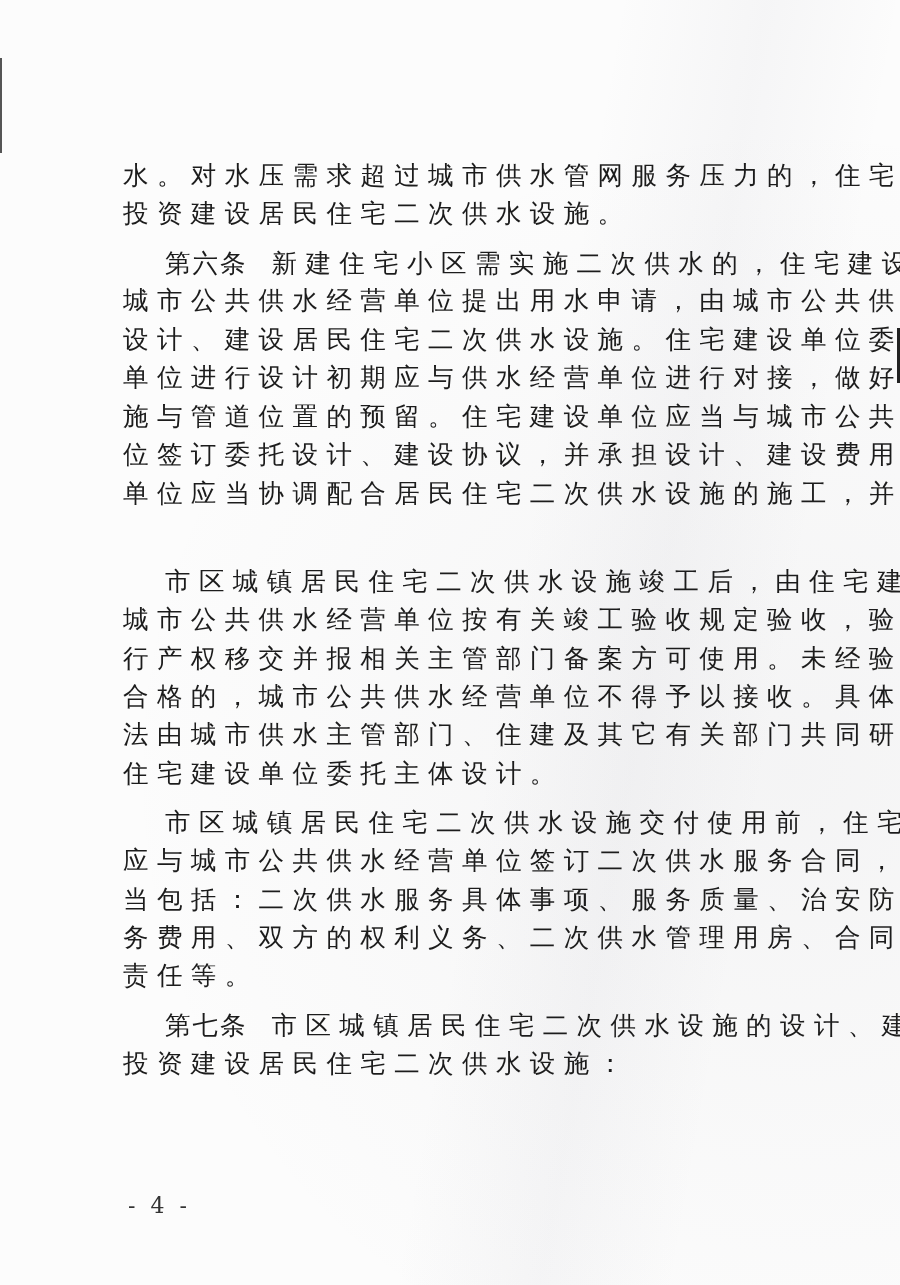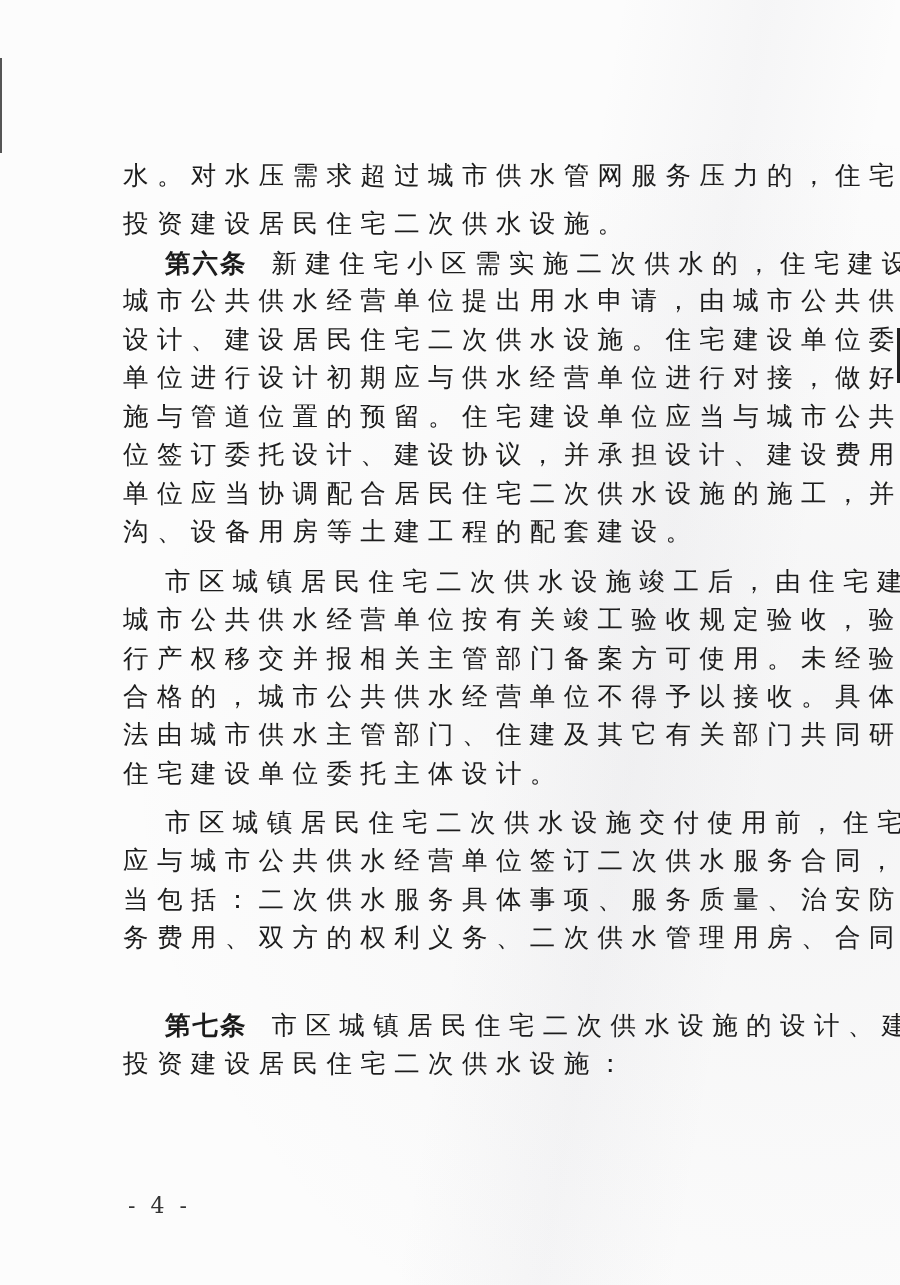--- a/index.html
+++ b/index.html
@@ -51,65 +51,65 @@
   }
   .line.last {
     text-align-last: left;
   }
   .line.indent {
     left: 165px;
     width: 672px;
   }
   .heading {
     font-family: "DejaVu Sans", "Liberation Sans", sans-serif;
-    font-weight: bold;
+    font-weight: normal;
     letter-spacing: 2px;
     margin-right: 24px;
   }
   .page-number {
     position: absolute;
     left: 128px;
     top: 1193px;
     font-size: 22px;
     letter-spacing: 4px;
     color: #333;
   }
 </style>
 </head>
 <body>
 
 <div class="page">
   <div class="scan-mark-left"></div>
   <div class="scan-mark-right"></div>
 
   <div class="line last" style="top:156px">水。对水压需求超过城市供水管网服务压力的，住宅建设单位应</div>
-  <div class="line last" style="top:204px">投资建设居民住宅二次供水设施。</div>
+  <div class="line last" style="top:194px">投资建设居民住宅二次供水设施。</div>
 
   <div class="line indent" style="top:244px">
     <span class="heading">第六条</span><span>新建住宅小区需实施二次供水的，住宅建设单位向</span>
   </div>
   <div class="line" style="top:281px">城市公共供水经营单位提出用水申请，由城市公共供水经营单位</div>
   <div class="line" style="top:320px">设计、建设居民住宅二次供水设施。住宅建设单位委托主体设计</div>
   <div class="line" style="top:358px">单位进行设计初期应与供水经营单位进行对接，做好二次供水设</div>
   <div class="line" style="top:397px">施与管道位置的预留。住宅建设单位应当与城市公共供水经营单</div>
   <div class="line" style="top:435px">位签订委托设计、建设协议，并承担设计、建设费用。住宅建设</div>
   <div class="line" style="top:474px">单位应当协调配合居民住宅二次供水设施的施工，并承担相关管</div>
-  <div class="line last" style="top:512px">沟、设备用房等土建工程的配套建设。</div>
 
   <div class="line indent" style="top:562px">市区城镇居民住宅二次供水设施竣工后，由住宅建设单位和</div>
   <div class="line" style="top:600px">城市公共供水经营单位按有关竣工验收规定验收，验收合格后进</div>
   <div class="line" style="top:639px">行产权移交并报相关主管部门备案方可使用。未经验收或验收不</div>
   <div class="line" style="top:677px">合格的，城市公共供水经营单位不得予以接收。具体移交实施办</div>
   <div class="line" style="top:715px">法由城市供水主管部门、住建及其它有关部门共同研究制定，报</div>
   <div class="line last" style="top:754px">住宅建设单位委托主体设计。</div>
 
   <div class="line indent" style="top:803px">市区城镇居民住宅二次供水设施交付使用前，住宅建设单位</div>
   <div class="line" style="top:841px">应与城市公共供水经营单位签订二次供水服务合同，合同内容应</div>
   <div class="line" style="top:880px">当包括：二次供水服务具体事项、服务质量、治安防范措施、服</div>
   <div class="line" style="top:918px">务费用、双方的权利义务、二次供水管理用房、合同期限、违约</div>
+  <div class="line last" style="top:956px">责任等。</div>
 
   <div class="line indent" style="top:1006px">
     <span class="heading">第七条</span><span>市区城镇居民住宅二次供水设施的设计、建设应</span>
   </div>
   <div class="line last" style="top:1044px">投资建设居民住宅二次供水设施：</div>
 
   <div class="page-number">- 4 -</div>
 </div>
 
 </body></html>

